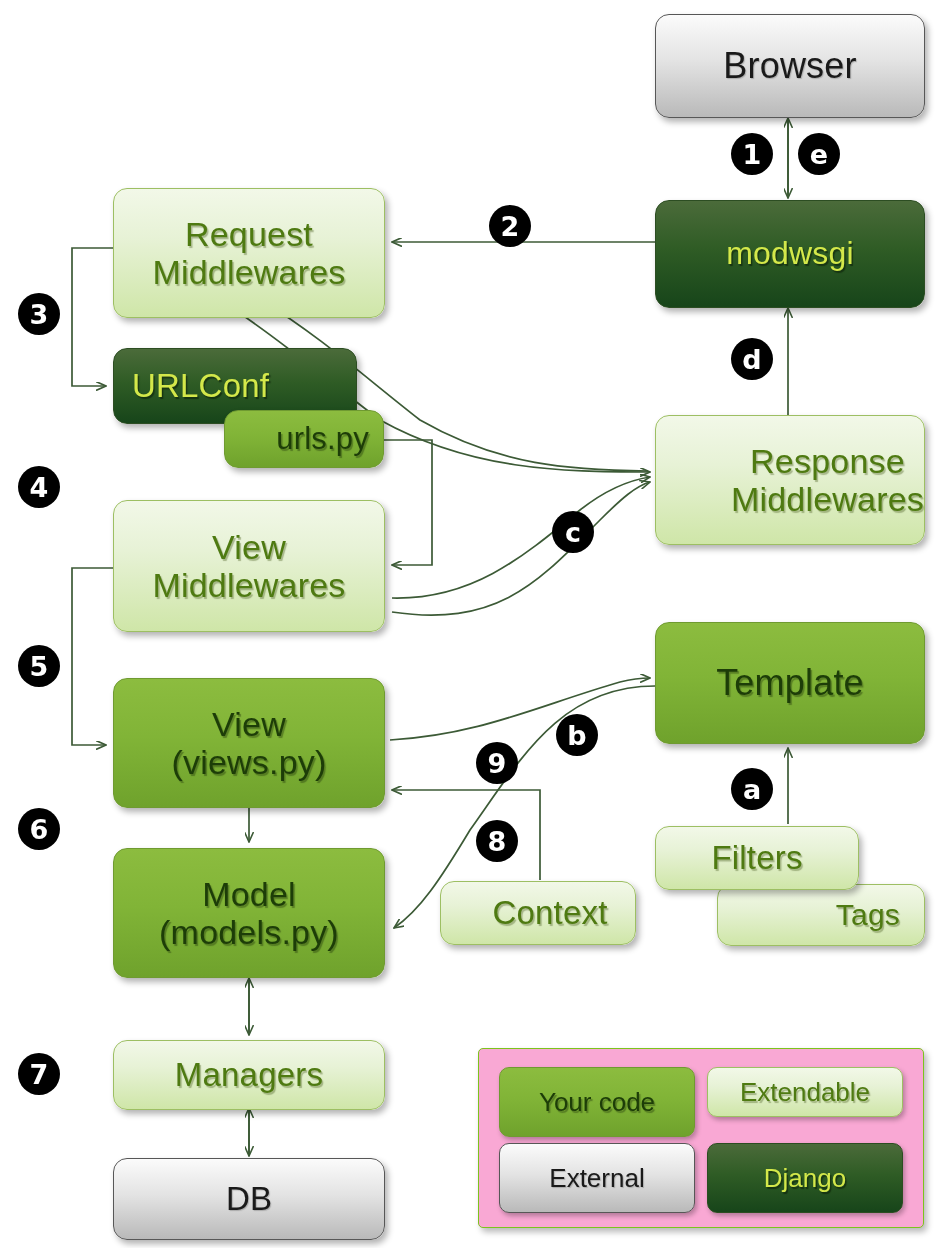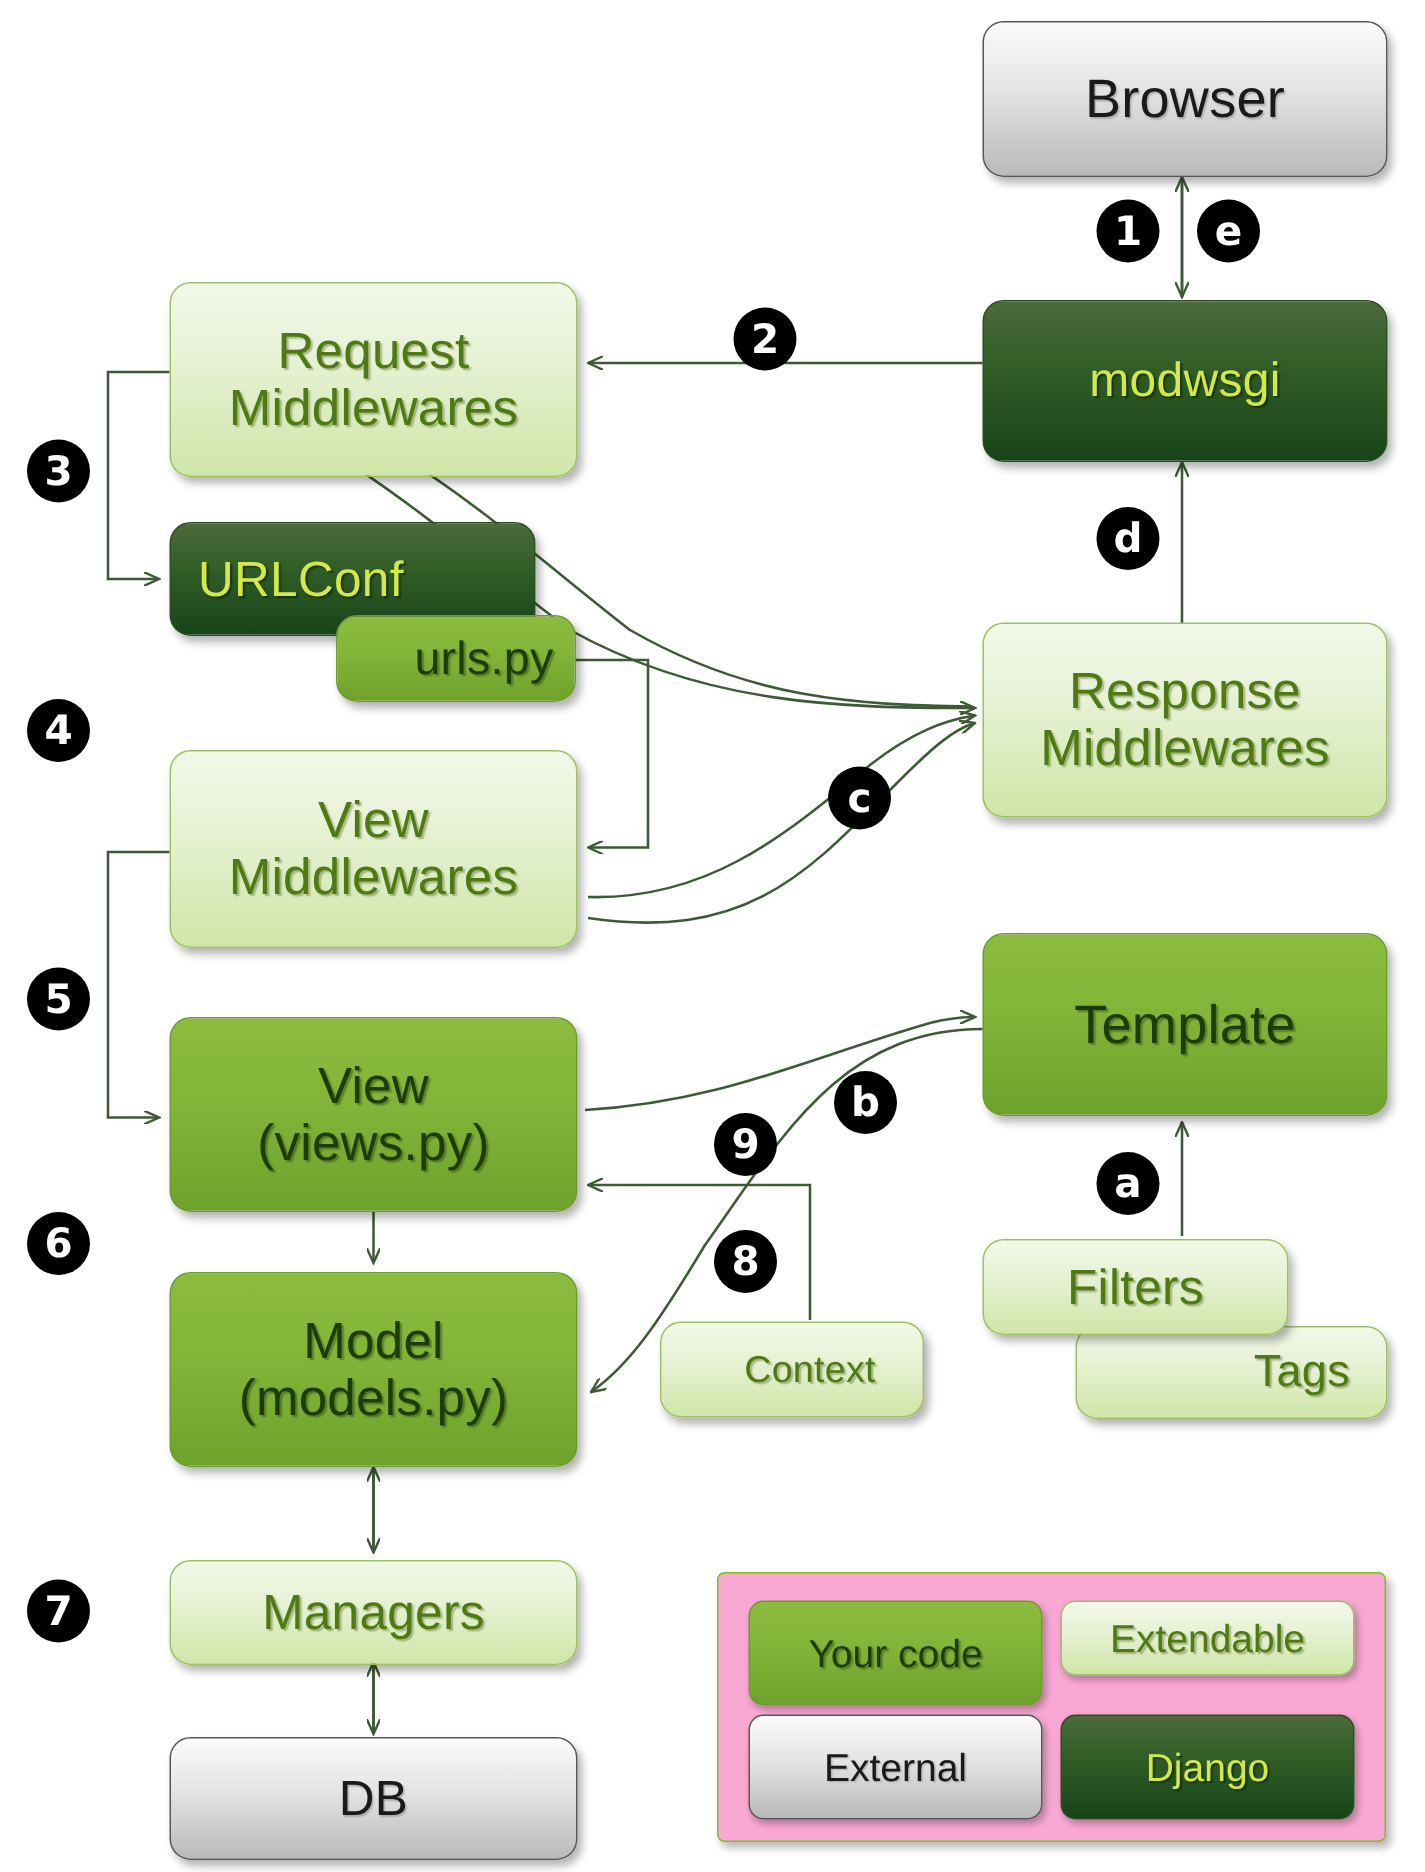--- a/index.html
+++ b/index.html
@@ -140,38 +140,38 @@
   </div>
 
   <div class="node cat-extendable" style="left:113px;top:1040px;width:272px;height:70px;font-size:33px;">
     <span>Managers</span>
   </div>
 
   <div class="node cat-external" style="left:113px;top:1158px;width:272px;height:82px;font-size:33px;">
     <span>DB</span>
   </div>
 
-  <div class="node cat-extendable" style="left:655px;top:415px;width:270px;height:130px;font-size:34px;white-space:pre-line;">
+  <div class="node cat-extendable" style="left:655px;top:415px;width:270px;height:130px;font-size:34px;white-space:pre-line;justify-content:flex-end;">
     <span>Response
 Middlewares</span>
   </div>
 
   <div class="node cat-yourcode" style="left:655px;top:622px;width:270px;height:122px;font-size:36px;">
     <span>Template</span>
   </div>
 
   <div class="node cat-extendable" style="left:655px;top:826px;width:204px;height:64px;font-size:33px;z-index:6;">
     <span>Filters</span>
   </div>
 
   <div class="node cat-extendable" style="left:717px;top:884px;width:208px;height:62px;font-size:30px;justify-content:flex-end;padding-right:24px;z-index:5;">
     <span>Tags</span>
   </div>
 
-  <div class="node cat-extendable" style="left:440px;top:881px;width:176px;height:64px;font-size:25px;z-index:6;padding-left:24px;">
+  <div class="node cat-extendable" style="left:440px;top:881px;width:196px;height:64px;font-size:33px;z-index:6;padding-left:24px;">
     <span>Context</span>
   </div>
 
   <div class="badge" style="left:731px;top:133px;">
     <span>1</span>
     </div>
   <div class="badge" style="left:798px;top:133px;">
     <span>e</span>
     </div>
   <div class="badge" style="left:489px;top:205px;">

